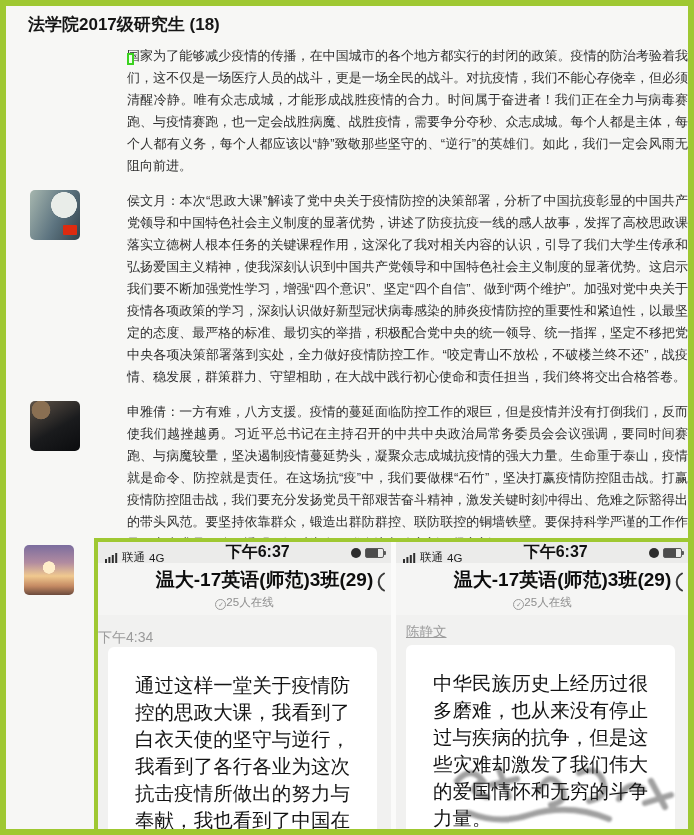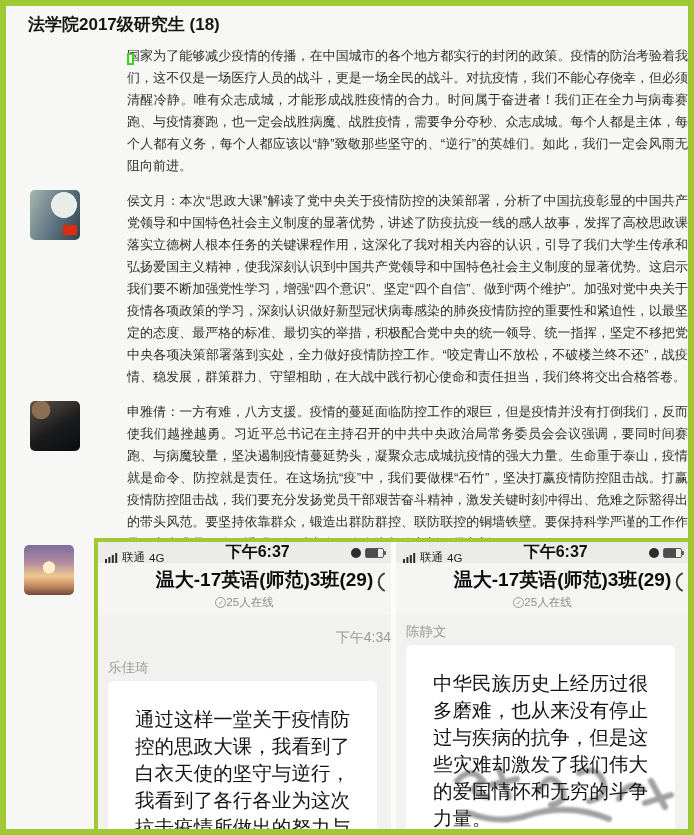--- a/index.html
+++ b/index.html
@@ -32,27 +32,27 @@
   .statusbar{height:21px;display:flex;align-items:center;padding:0 7px;font-size:11.5px;color:#1d1d1d;background:#ebebea;}
   .sb-left{display:flex;align-items:center;gap:4px;flex:none;margin-top:10px;}
   .sb-time{flex:1;text-align:center;font-weight:700;font-size:16px;color:#111;}
   .sb-right{display:flex;align-items:center;gap:4px;flex:none;}
   .alarm-dot{width:10px;height:10px;border-radius:50%;background:#2d2d2d;}
   .battery{width:17px;height:8px;border:1px solid #5a5a5a;border-radius:2px;position:relative;background:linear-gradient(90deg,#4c4c4c 0 70%,transparent 70%);}
   .battery:after{content:"";position:absolute;right:-3px;top:2px;width:2px;height:4px;background:#5a5a5a;border-radius:0 1px 1px 0;}
   .title-row{position:relative;text-align:center;padding-top:4px;background:#f5f5f4;}
   .shot-title{font-size:19px;font-weight:700;color:#0d0d0d;white-space:nowrap;margin-left:40px;}
   .phone-icon{position:absolute;right:5px;top:9px;}
-  .online-row{display:flex;justify-content:center;align-items:center;background:#f5f5f4;
+  .online-row{display:flex;justify-content:center;align-items:flex-end;background:#f5f5f4;
               font-size:11.5px;color:#8e8e8e;padding:2px 0 5px;}
   .online-icon{width:11px;height:11px;border:1px solid #9a9a9a;border-radius:50%;box-sizing:border-box;
                display:inline-flex;align-items:center;justify-content:center;font-size:7px;color:#9a9a9a;line-height:1;}
-  .shot-ts{text-align:right;color:#9b9b9b;font-size:14px;margin-top:14px;}
+  .shot-ts{text-align:left;color:#9b9b9b;font-size:14px;margin-top:14px;}
   .shot-sender{color:#9b9b9b;font-size:13.5px;margin:12px 0 4px 10px;}
-  .shot-sender.tight{margin-top:8px;}
+  .shot-sender.tight{margin-top:8px;text-decoration:underline;}
   .bubble{background:#ffffff;border-radius:6px;margin:0 14px 0 10px;padding:9px 11px;
           font-size:19.5px;line-height:27px;color:#141414;font-weight:500;text-align:justify;word-break:break-all;}
   .bubble p{margin:16px;}
   .watermark{position:absolute;right:0;bottom:0;filter:blur(1.3px);opacity:.72;pointer-events:none;}
 </style>
 </head>
 <body>
 
 <div class="frame">
 
@@ -117,21 +117,20 @@
         <div class="shot-title">温大-17英语(师范)3班(29)</div>
         <svg class="phone-icon" width="12" height="20" viewBox="0 0 12 20">
             <path d="M10 1.5 C3 5.5 3 14.5 10 18.5" stroke="#3a3a3a" stroke-width="2" fill="none" stroke-linecap="round"></path>
           </svg>
       </div>
       <div class="online-row">
         <span class="online-icon">✓</span>
         <span>25人在线</span>
       </div>
       <div class="shot-ts">下午4:34</div>
-      <div class="shot-sender">乐佳琦</div>
       <div class="bubble">
         <p>通过这样一堂关于疫情防控的思政大课，我看到了白衣天使的坚守与逆行，我看到了各行各业为这次抗击疫情所做出的努力与奉献，我也看到了中国在疫情发生后的大国担当，这</p>
       </div>
     </div>
 
     <div class="shot">
       <div class="statusbar">
         <span class="sb-left">
           <svg width="13" height="10" viewBox="0 0 13 10">
               <g fill="#2d2d2d">

